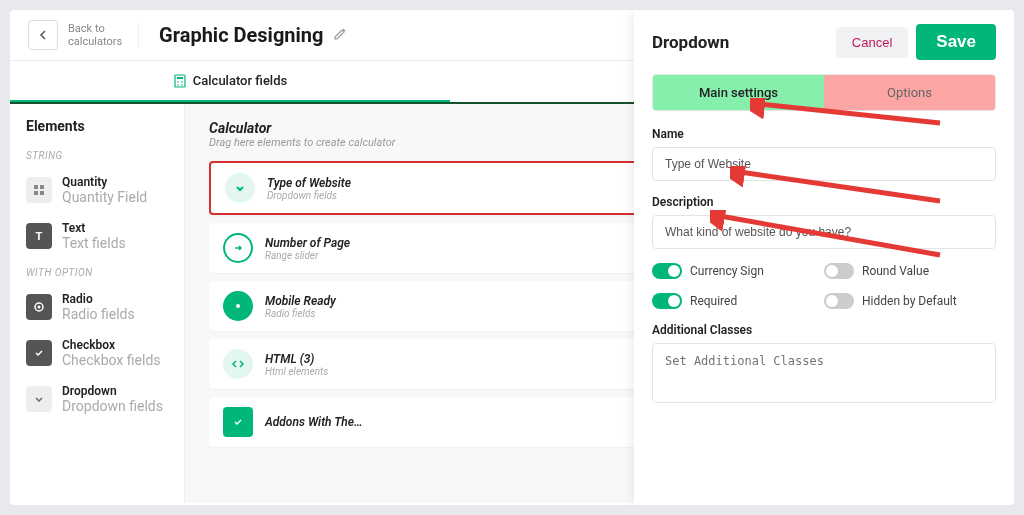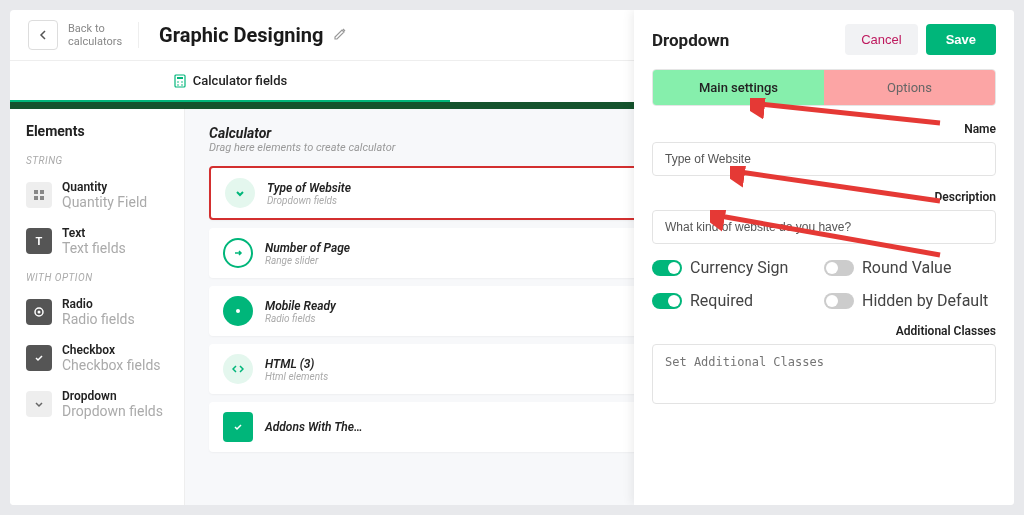--- a/index.html
+++ b/index.html
@@ -7,21 +7,21 @@
   .app { width: 1004px; height: 495px; background: #fff; border-radius: 4px; overflow: hidden; position: relative; }
   .header { display: flex; align-items: center; padding: 10px 18px; border-bottom: 1px solid #eee; }
   .back-btn { width: 30px; height: 30px; border: 1px solid #ddd; border-radius: 4px; display: flex; align-items: center; justify-content: center; margin-right: 10px; cursor: pointer; }
   .back-text { font-size: 11px; color: #888; line-height: 1.2; border-right: 1px solid #eee; padding-right: 16px; margin-right: 20px; }
   .title { font-size: 20px; font-weight: 700; color: #1a1a1a; margin-right: 10px; }
   .pencil { color: #888; cursor: pointer; }
   .shortcode-wrap { margin-left: auto; display: flex; align-items: center; font-size: 13px; }
   .shortcode-label { color: #666; margin-right: 6px; }
   .shortcode-val { color: #00b67a; background: #f2f8f5; padding: 2px 6px; border-radius: 3px; font-family: monospace; font-size: 12px; }
   .copy-btn { width: 22px; height: 22px; background: #00b67a; border-radius: 3px; margin-left: 4px; display: flex; align-items: center; justify-content: center; cursor: pointer; }
-  .tabs { display: flex; border-bottom: 7px solid #14532d; gap: 42px; }
+  .tabs { display: flex; border-bottom: 2px solid #14532d; gap: 42px; }
   .tab { flex: 1; text-align: center; padding: 12px 0; font-size: 13px; color: #555; cursor: pointer; display: flex; align-items: center; justify-content: center; gap: 6px; }
   .tab.active { border-bottom: 2px solid #00b67a; color: #222; font-weight: 500; }
   .tab .gear { color: #00b67a; }
   .tab .cond { color: #e6a700; }
   .content { display: flex; height: calc(100% - 96px); }
   .sidebar { width: 175px; background: #fff; border-right: 1px solid #eee; overflow-y: auto; }
   .sidebar h3 { font-size: 14px; font-weight: 700; padding: 14px 16px 8px; color: #222; }
   .group-label { font-size: 10px; letter-spacing: 0.5px; color: #aaa; padding: 8px 16px 6px; text-transform: uppercase; font-style: italic; }
   .el-item { display: flex; align-items: center; padding: 8px 16px; cursor: pointer; }
   .el-icon { width: 26px; height: 26px; background: #eee; border-radius: 4px; display: flex; align-items: center; justify-content: center; margin-right: 10px; color: #666; }
@@ -39,29 +39,29 @@
   .calc-icon.green-fill { background: #e4f7ee; color: #00b67a; }
   .calc-icon.green-ring { background: #fff; border: 2px solid #00b67a; color: #00b67a; }
   .calc-icon.green-solid { background: #00b67a; color: #fff; }
   .calc-name { font-size: 12px; font-weight: 600; color: #222; }
   .calc-type { font-size: 10px; color: #aaa; }
   .calc-id { font-size: 11px; color: #999; margin-left: auto; margin-right: 60px; }
   .panel { position: absolute; right: 0; top: 0; bottom: 0; width: 380px; background: #fff; box-shadow: -2px 0 10px rgba(0,0,0,0.08); padding: 14px 18px; overflow-y: auto; }
   .panel-top { display: flex; align-items: center; margin-bottom: 14px; }
   .panel-title { font-size: 17px; font-weight: 700; color: #222; }
   .btn-cancel { margin-left: auto; background: #f1f2f4; border: none; padding: 8px 16px; border-radius: 4px; font-size: 13px; color: #be185d; cursor: pointer; }
-  .btn-save { background: #00b67a; border: none; padding: 8px 20px; border-radius: 4px; font-size: 13px; color: #fff; font-weight: 600; margin-left: 8px; cursor: pointer; }
+  .btn-save { background: #00b67a; border: none; padding: 8px 20px; border-radius: 4px; font-size: 17px; color: #fff; font-weight: 600; margin-left: 8px; cursor: pointer; }
   .panel-tabs { display: flex; border: 1px solid #e5e5e5; border-radius: 4px; overflow: hidden; margin-bottom: 16px; }
   .ptab { flex: 1; text-align: center; padding: 10px 0; font-size: 13px; background: #fca5a5; color: #666; cursor: pointer; }
   .ptab.active { background: #86efac; color: #222; font-weight: 500; }
-  .field-label { font-size: 12px; font-weight: 600; color: #222; margin-bottom: 6px; text-align: right; }
+  .field-label { font-size: 12px; font-weight: 600; color: #222; margin-bottom: 6px; }
   .field-input { width: 100%; border: 1px solid #e3e3e3; border-radius: 4px; padding: 9px 12px; font-size: 12px; color: #555; margin-bottom: 14px; }
   .field-input::placeholder { color: #bbb; }
   .toggles { display: flex; flex-wrap: wrap; gap: 14px 0; margin-bottom: 14px; }
-  .toggle { width: 50%; display: flex; align-items: center; font-size: 16px; color: #444; }
+  .toggle { width: 50%; display: flex; align-items: center; font-size: 12px; color: #444; }
   .switch { width: 30px; height: 16px; border-radius: 10px; position: relative; margin-right: 8px; }
   .switch.on { background: #00b67a; }
   .switch.off { background: #ccc; }
   .switch::after { content: ""; position: absolute; width: 12px; height: 12px; background: #fff; border-radius: 50%; top: 2px; }
   .switch.on::after { right: 2px; }
   .switch.off::after { left: 2px; }
   .textarea { width: 100%; border: 1px solid #e3e3e3; border-radius: 4px; padding: 10px 12px; font-size: 12px; color: #0f172a; height: 60px; resize: none; }
   svg.arrow { position: absolute; z-index: 50; pointer-events: none; }
 </style>
 </head>

